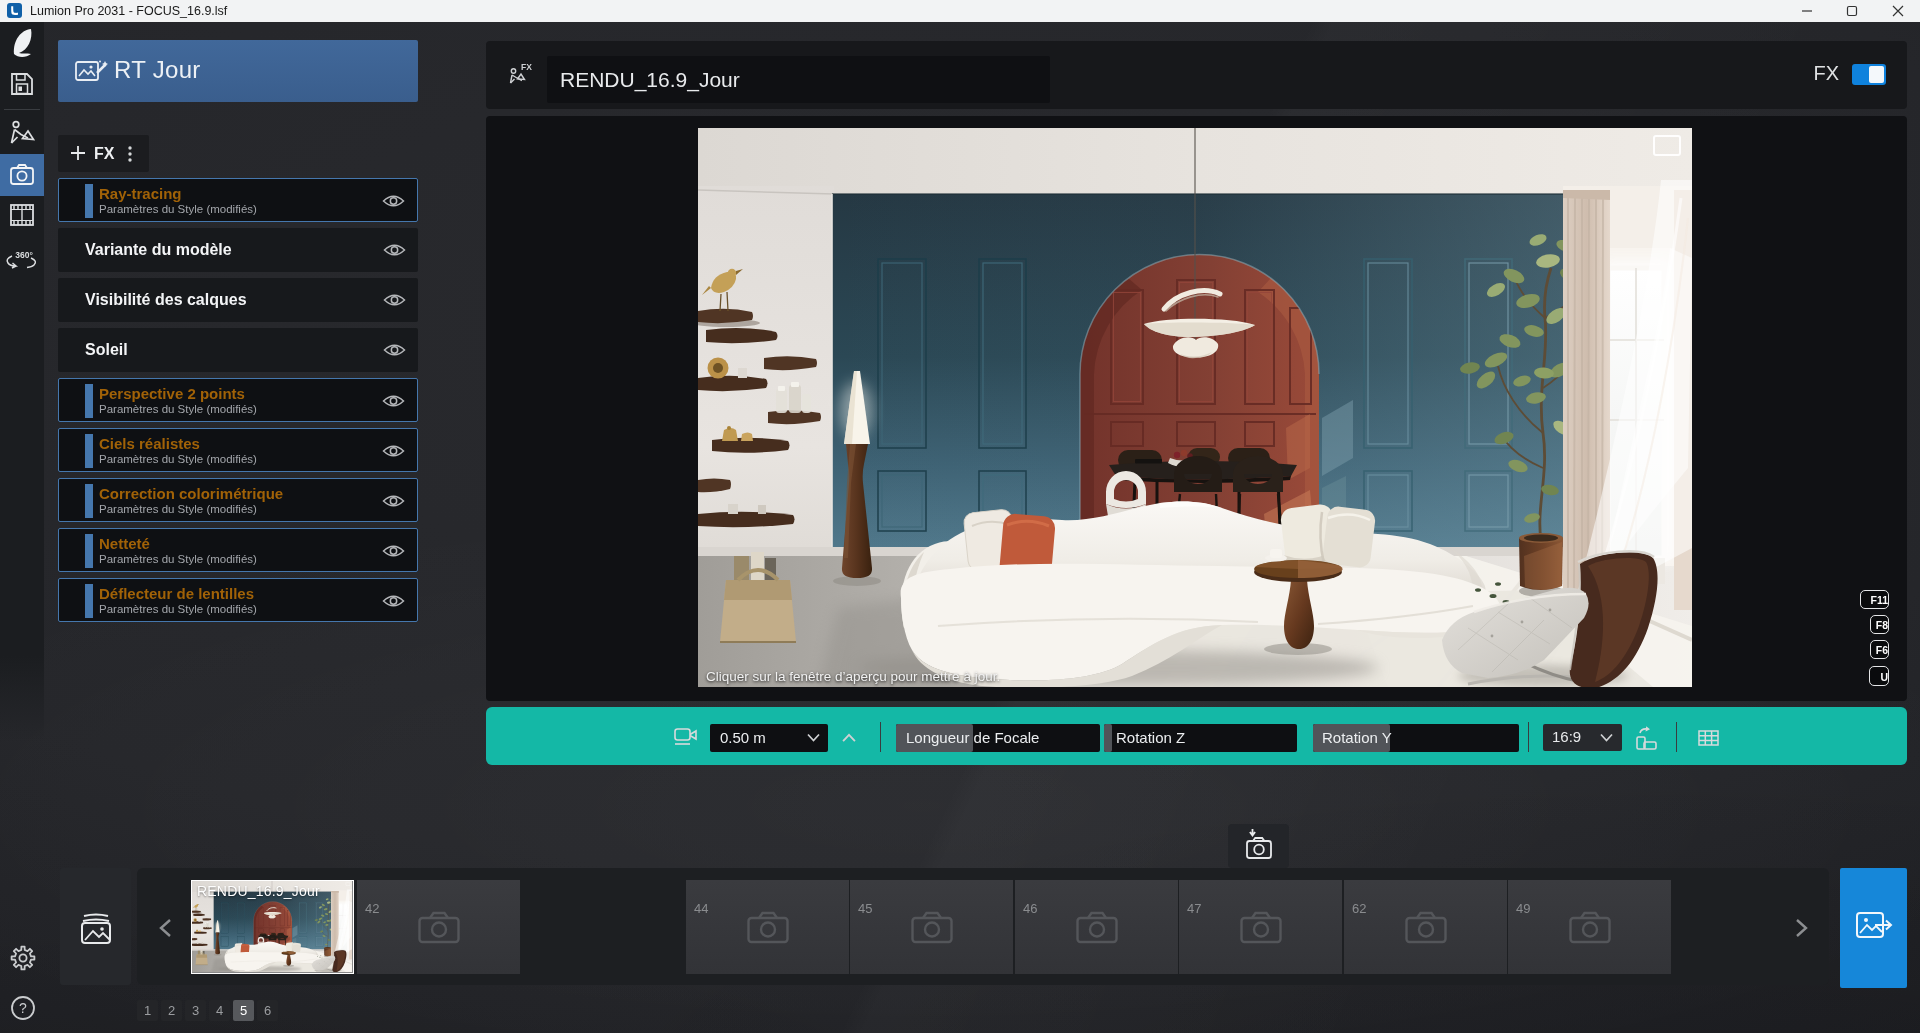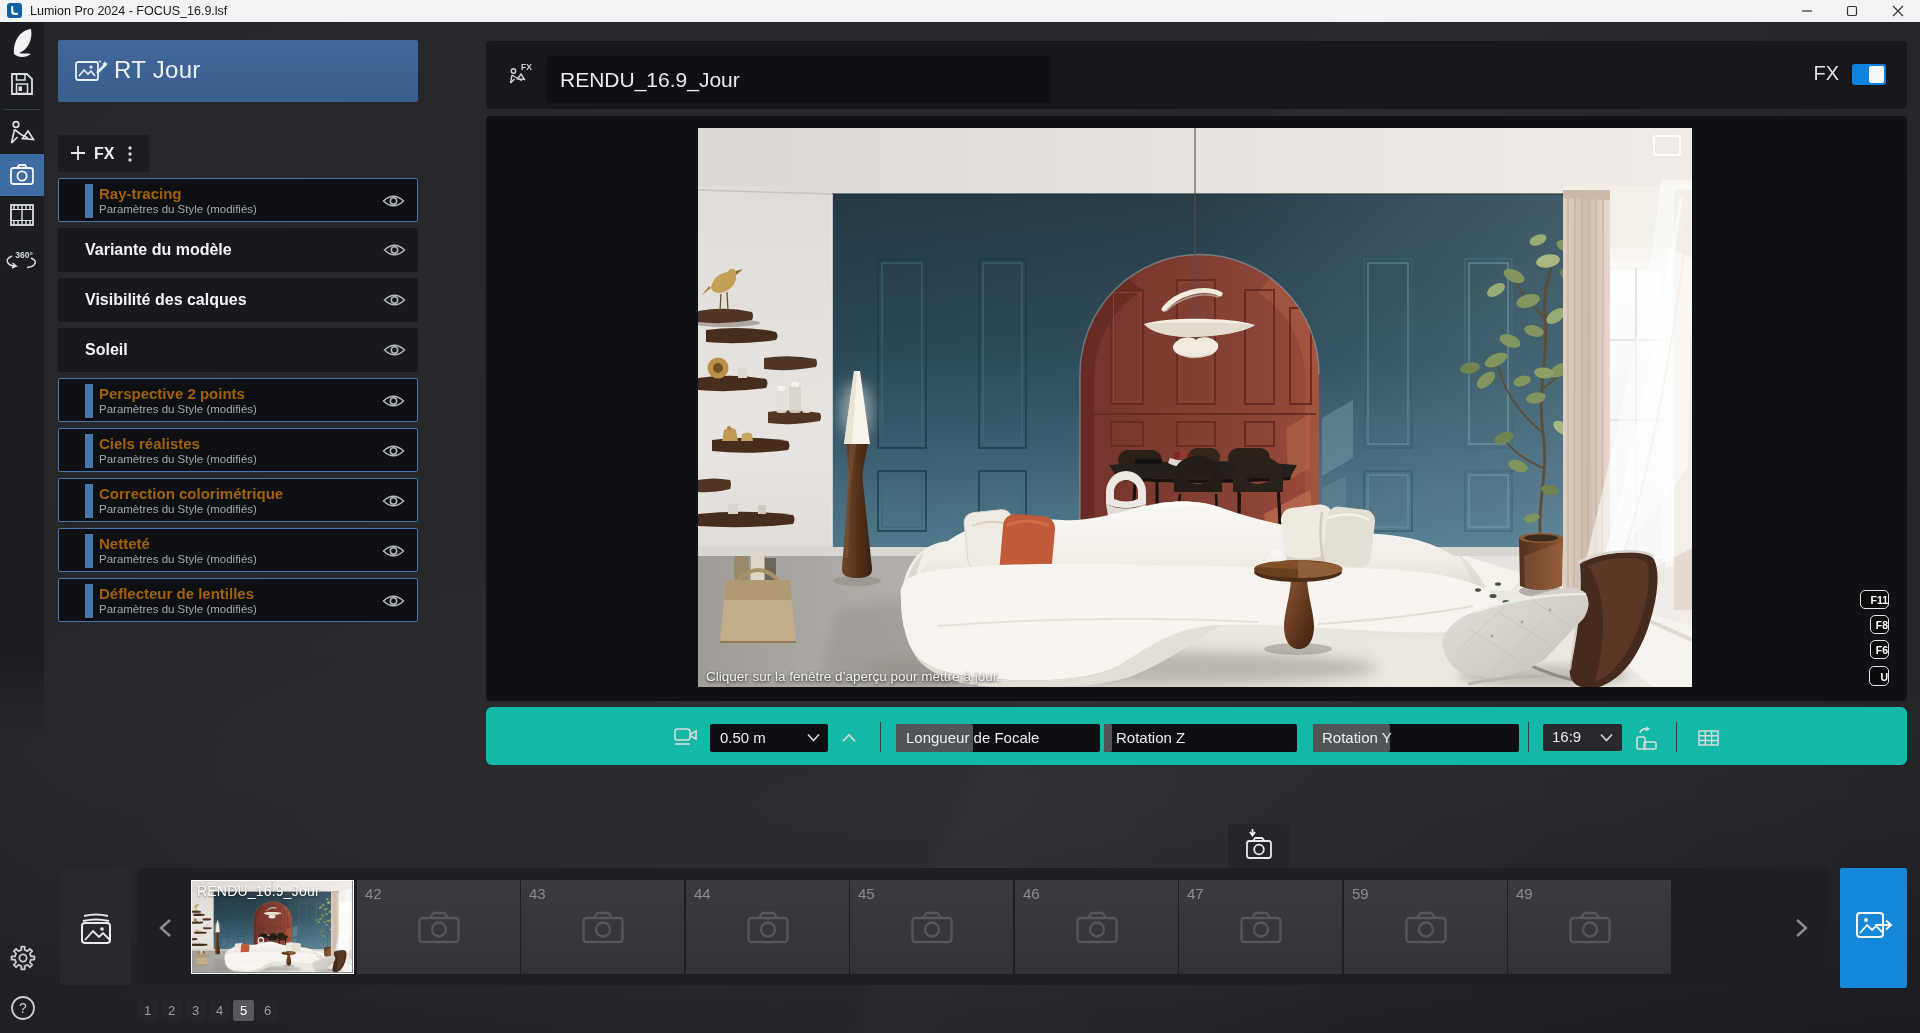--- a/index.html
+++ b/index.html
@@ -61,21 +61,21 @@
   .cfield { position:absolute; top:17px; height:28px; background:#0e0f12; border-radius:2px; color:#eceef0; font-size:15px; }
   .chip { position:absolute; left:0; top:0; height:28px; background:#515459; border-radius:2px; }
   .csep { position:absolute; top:15px; width:1px; height:30px; background:#3a3c3f; }
   .ddown { position:absolute; top:17px; height:27px; background:#27292d; border-radius:2px; color:#e8eaec; font-size:15px; }
 
   
   .photosbtn { position:absolute; left:60px; top:868px; width:71px; height:117px; background:#26282c; border-radius:3px; }
   .strip { position:absolute; left:137px; top:868px; width:1692px; height:117px; background:#1d1f22; border-radius:6px; }
   .thumb { position:absolute; left:54px; top:12px; width:163px; height:94px; border:1.5px solid #fff; background:#888; }
   .slot { position:absolute; top:12px; width:163px; height:94px; background:linear-gradient(#3a3b3f, #323337); }
-  .slot .num { position:absolute; left:8px; top:5px; font-size:15px; color:#8a8c8f; }
+  .slot .num { position:absolute; left:8px; top:21px; font-size:13px; color:#8a8c8f; }
   .bluebtn { position:absolute; left:1840px; top:868px; width:67px; height:120px; background:#1687d9; border-radius:2px; }
 
   .pgbox { position:absolute; top:1000px; width:21px; height:21px; background:#242528; border-radius:2px;
     color:#9b9da0; font-size:13px; text-align:center; line-height:21px; }
   .pgbox.on { background:#56585c; color:#fff; }
 </style>
 </head>
 <body>
 
 <svg width="0" height="0" style="position:absolute">
@@ -466,21 +466,21 @@
   <rect x="956" y="8" width="26" height="19" rx="2" fill="none" stroke="#ffffff" stroke-width="2" opacity=".95"></rect>
 </g>
 </defs>
 </svg>
 
 <div class="titlebar">
   <div class="logo"></div>
   <svg style="position:absolute;left:7px;top:3px" width="15" height="15" viewBox="0 0 15 15">
     <path d="M4.2 3.2 C4.2 6.5 4.2 9 4.6 10.6 C5.2 12 7 12.2 11 11.8 L11 9.8 C8.6 10 7 10 6.6 9 C6.2 7.8 6.2 5.5 6.2 3.2 Z" fill="#fff"></path>
   </svg>
-  <div class="ttl">Lumion Pro 2024 - FOCUS_16.9.lsf</div>
+  <div class="ttl">Lumion Pro 2031 - FOCUS_16.9.lsf</div>
   <svg class="winbtn" style="right:96px" viewBox="0 0 34 22">
       <path d="M12 11h10" stroke="#333" stroke-width="1.2"></path>
     </svg>
   <svg class="winbtn" style="right:51px" viewBox="0 0 34 22">
       <rect x="12.5" y="6.5" width="9" height="9" rx="1.5" fill="none" stroke="#333" stroke-width="1.2"></rect>
     </svg>
   <svg class="winbtn" style="right:5px" viewBox="0 0 34 22">
       <path d="M12 6l10 10M22 6L12 16" stroke="#333" stroke-width="1.2"></path>
     </svg>
 </div>
@@ -746,28 +746,20 @@
     <div style="position:absolute;left:5px;top:2px;font-size:14px;letter-spacing:.2px;color:#fff;text-shadow:0 1px 2px rgba(0,0,0,.45);">RENDU_16.9_Jour</div>
   </div>
   <div class="slot" style="left:220px">
       <div class="num">42</div>
     <svg style="position:absolute;left:61px;top:31px" width="42" height="33" viewBox="0 0 42 33">
         <rect x="1.5" y="7" width="39" height="24" rx="3" fill="none" stroke="#54565a" stroke-width="2.4"></rect>
         <path d="M12 7 l3.5 -5 h11 l3.5 5" fill="none" stroke="#54565a" stroke-width="2.4"></path>
         <circle cx="21" cy="18.5" r="7" fill="none" stroke="#54565a" stroke-width="2.4"></circle>
       </svg>
   </div>
-  <div class="slot" style="left:384px">
-      <div class="num">43</div>
-    <svg style="position:absolute;left:61px;top:31px" width="42" height="33" viewBox="0 0 42 33">
-        <rect x="1.5" y="7" width="39" height="24" rx="3" fill="none" stroke="#54565a" stroke-width="2.4"></rect>
-        <path d="M12 7 l3.5 -5 h11 l3.5 5" fill="none" stroke="#54565a" stroke-width="2.4"></path>
-        <circle cx="21" cy="18.5" r="7" fill="none" stroke="#54565a" stroke-width="2.4"></circle>
-      </svg>
-  </div>
   <div class="slot" style="left:549px">
       <div class="num">44</div>
     <svg style="position:absolute;left:61px;top:31px" width="42" height="33" viewBox="0 0 42 33">
         <rect x="1.5" y="7" width="39" height="24" rx="3" fill="none" stroke="#54565a" stroke-width="2.4"></rect>
         <path d="M12 7 l3.5 -5 h11 l3.5 5" fill="none" stroke="#54565a" stroke-width="2.4"></path>
         <circle cx="21" cy="18.5" r="7" fill="none" stroke="#54565a" stroke-width="2.4"></circle>
       </svg>
   </div>
   <div class="slot" style="left:713px">
       <div class="num">45</div>
@@ -787,21 +779,21 @@
   </div>
   <div class="slot" style="left:1042px">
       <div class="num">47</div>
     <svg style="position:absolute;left:61px;top:31px" width="42" height="33" viewBox="0 0 42 33">
         <rect x="1.5" y="7" width="39" height="24" rx="3" fill="none" stroke="#54565a" stroke-width="2.4"></rect>
         <path d="M12 7 l3.5 -5 h11 l3.5 5" fill="none" stroke="#54565a" stroke-width="2.4"></path>
         <circle cx="21" cy="18.5" r="7" fill="none" stroke="#54565a" stroke-width="2.4"></circle>
       </svg>
   </div>
   <div class="slot" style="left:1207px">
-      <div class="num">59</div>
+      <div class="num">62</div>
     <svg style="position:absolute;left:61px;top:31px" width="42" height="33" viewBox="0 0 42 33">
         <rect x="1.5" y="7" width="39" height="24" rx="3" fill="none" stroke="#54565a" stroke-width="2.4"></rect>
         <path d="M12 7 l3.5 -5 h11 l3.5 5" fill="none" stroke="#54565a" stroke-width="2.4"></path>
         <circle cx="21" cy="18.5" r="7" fill="none" stroke="#54565a" stroke-width="2.4"></circle>
       </svg>
   </div>
   <div class="slot" style="left:1371px">
       <div class="num">49</div>
     <svg style="position:absolute;left:61px;top:31px" width="42" height="33" viewBox="0 0 42 33">
         <rect x="1.5" y="7" width="39" height="24" rx="3" fill="none" stroke="#54565a" stroke-width="2.4"></rect>

